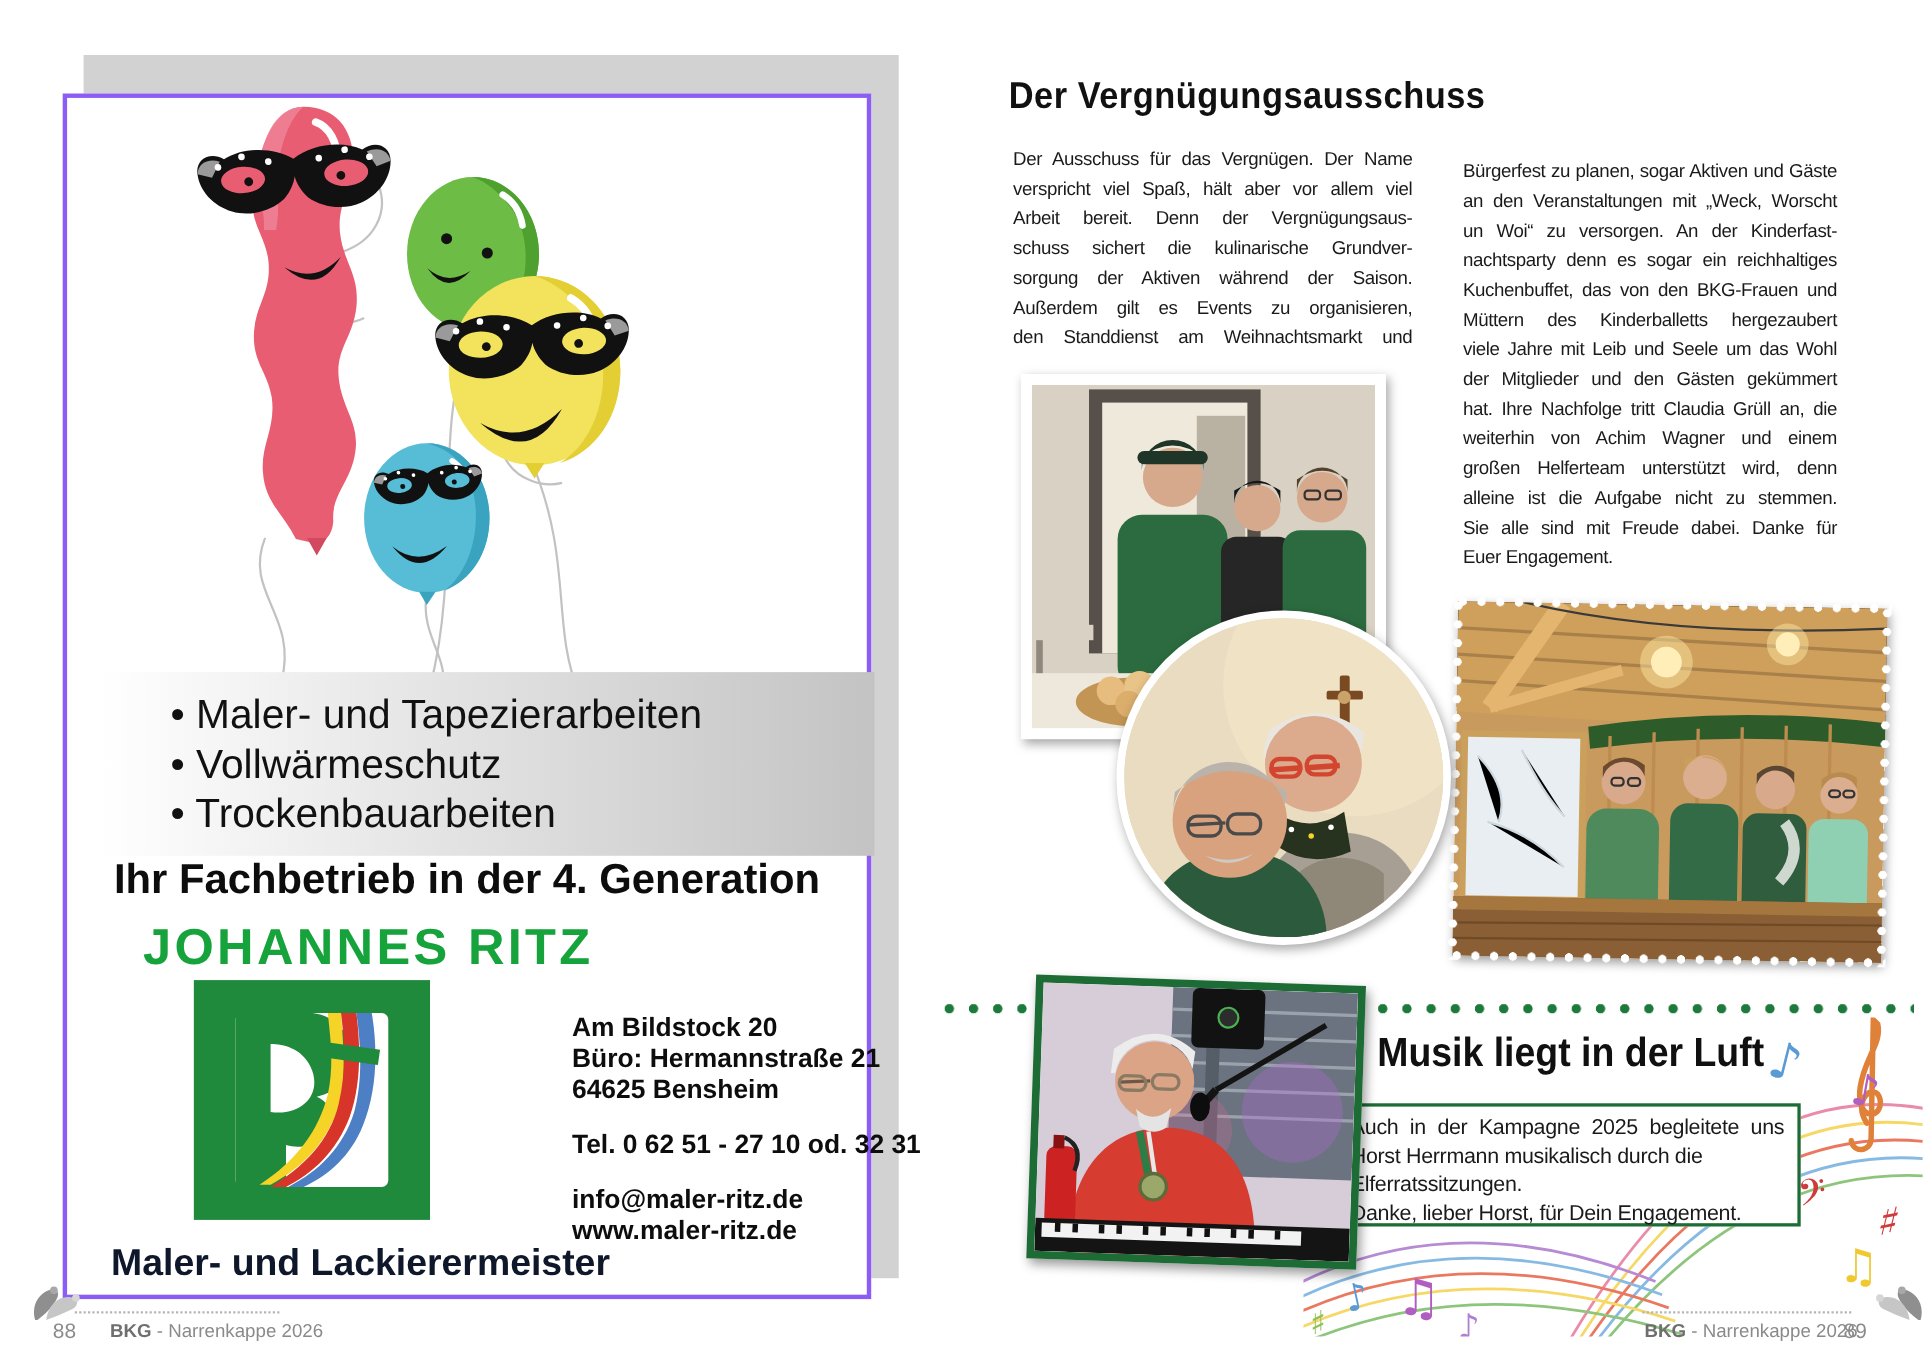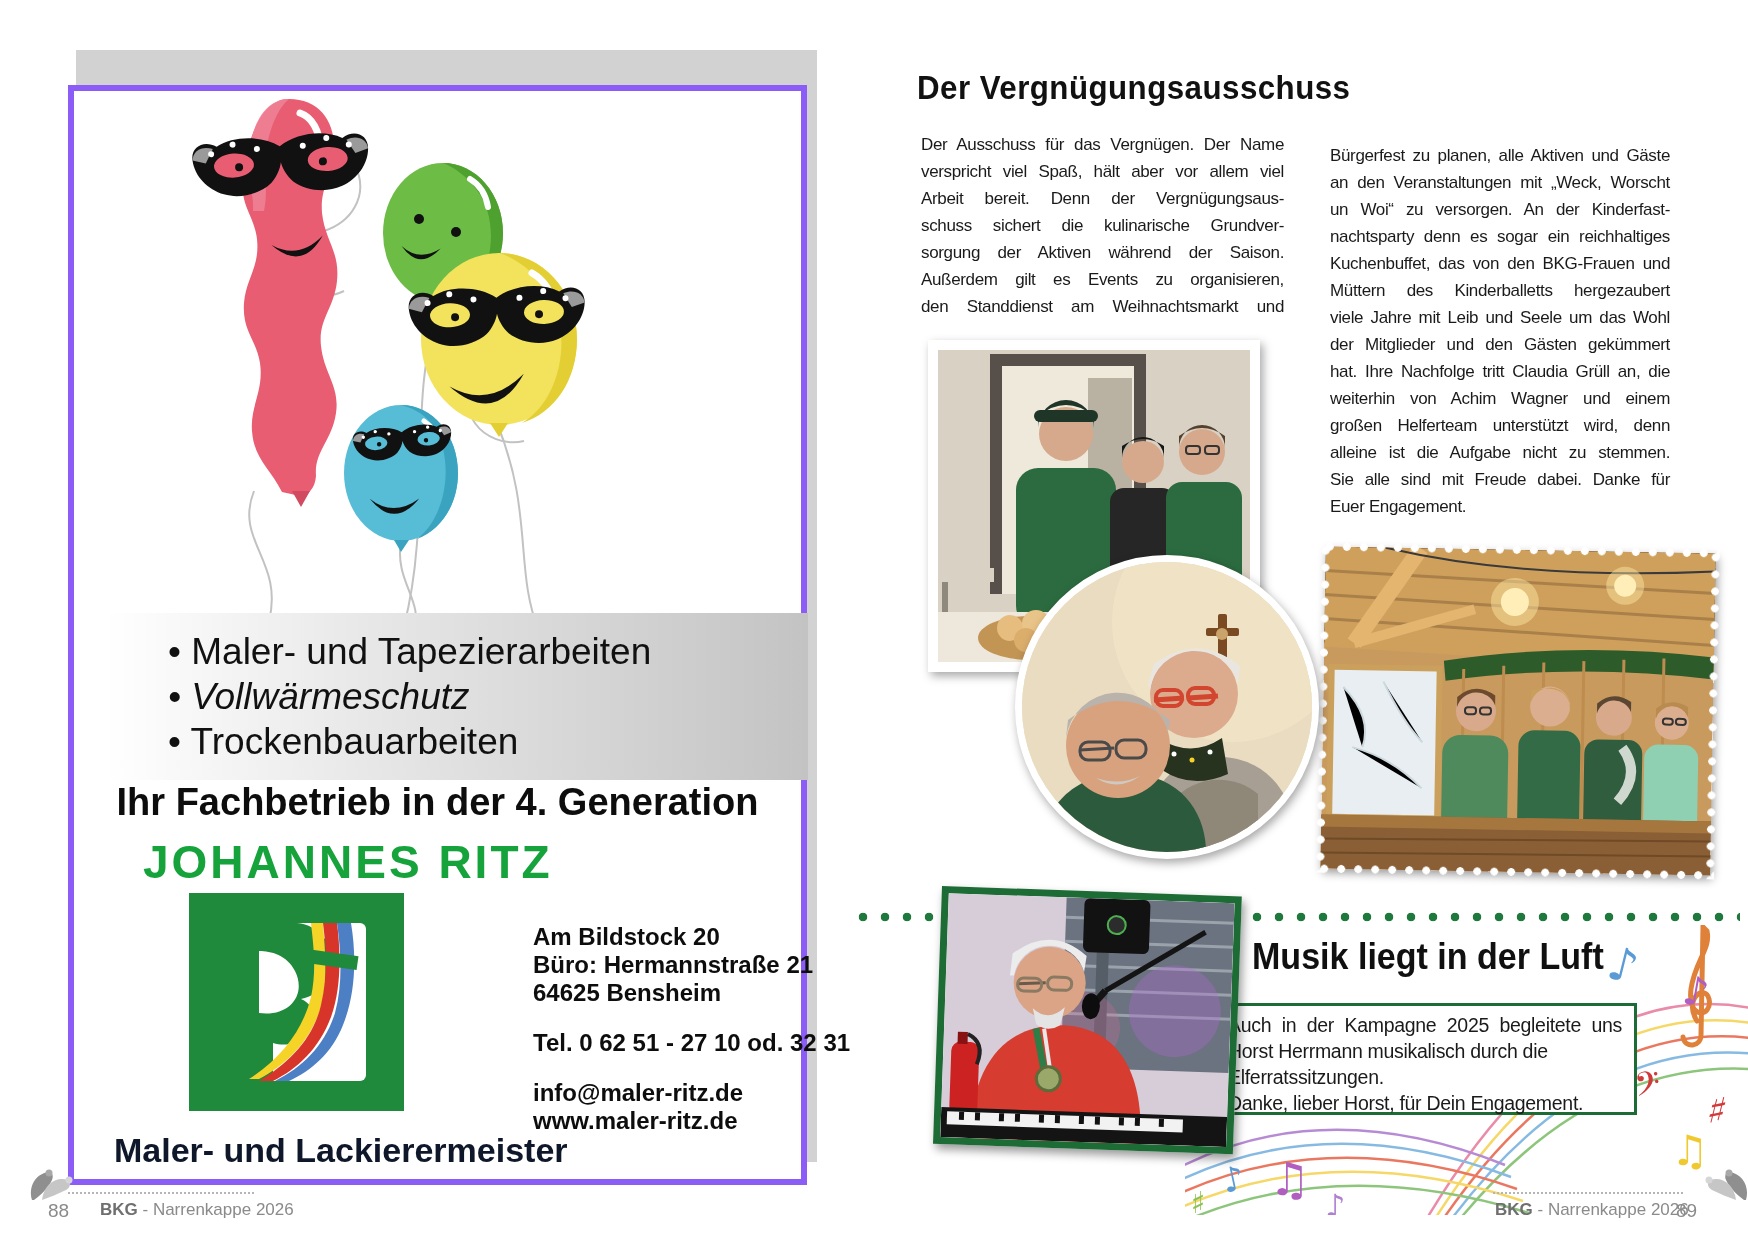--- a/index.html
+++ b/index.html
@@ -1,21 +1,21 @@
 <!DOCTYPE html>
 <html><head>
 <meta charset="utf-8">
 <style>
   html,body{margin:0;padding:0;}
   body{width:1748px;height:1240px;position:relative;background:#ffffff;overflow:hidden;
        font-family:"Liberation Sans",sans-serif;color:#1a1a1a;}
   .abs{position:absolute;}
   
   .gray-sheet{left:76px;top:50px;width:741px;height:1112px;background:#d2d2d2;}
-  .ad-box{left:68px;top:85px;width:727px;height:1088px;background:#fff;border:6px solid #8b5cf6;}
+  .ad-box{left:57px;top:85px;width:727px;height:1088px;background:#fff;border:4px solid #8b5cf6;}
   .bullet-band{left:32px;top:522px;width:702px;height:167px;
                background:linear-gradient(90deg,#ffffff 0%,#e9e9e9 35%,#c3c3c3 100%);}
   .bullet-line{position:absolute;left:62px;font-size:37px;letter-spacing:0;color:#111;white-space:nowrap;}
   .ad-headline{left:0;top:690px;width:100%;text-align:center;font-size:38px;font-weight:bold;color:#0d0d0d;white-space:nowrap;}
   .ad-company{left:38px;top:744px;font-size:46px;font-weight:bold;color:#17a33c;letter-spacing:3px;white-space:nowrap;margin-left:31px;}
   .contact{left:459px;top:832px;font-size:24px;font-weight:bold;line-height:28px;color:#0d0d0d;}
   .contact div{white-space:nowrap;}
   .profession{left:40px;top:1040px;font-size:34px;font-weight:bold;color:#0f172a;white-space:nowrap;}
   
   .rp-title{left:917px;top:68px;font-size:34px;font-weight:bold;color:#111;transform:scaleX(.92);transform-origin:left top;white-space:nowrap;letter-spacing:0.5px;}
@@ -117,21 +117,21 @@
       <path d="M297,314 C329,314 354,344 354,382 C354,414 337,439 313,448 C345,424 351,362 327,332 C318,321 307,317 297,314 Z" fill="#3aa4c0"></path>
       <path d="M320,330 C329,336 335,345 337,355" stroke="#ffffff" stroke-width="5" stroke-linecap="round" fill="none"></path>
       <path d="M290,449 L305,449 L297,461 Z" fill="#3aa4c0"></path>
       <use href="#cmask" transform="translate(244,338) rotate(-5) scale(0.56)" style="--hole:#57bcd5"></use>
       <use href="#smile" transform="translate(266,404) rotate(4) scale(0.95)"></use>
     </g>
   </svg>
 
   <div class="abs bullet-band">
     <div class="bullet-line" style="top:18px;">• Maler- und Tapezierarbeiten</div>
-    <div class="bullet-line" style="top:63px;font-style:italic;">• Vollwärmeschutz</div>
+    <div class="bullet-line" style="top:63px;">• Vollwärmeschutz</div>
     <div class="bullet-line" style="top:108px;">• Trockenbauarbeiten</div>
   </div>
 
   <div class="abs ad-headline">Ihr Fachbetrieb in der 4. Generation</div>
   <div class="abs ad-company">JOHANNES RITZ</div>
 
   <svg class="abs" style="left:115px;top:802px;" width="215" height="218" viewBox="0 0 215 218">
     <rect x="0" y="0" width="215" height="218" fill="#1f8a3b"></rect>
     <rect x="38" y="30" width="139" height="158" rx="6" fill="#ffffff"></rect>
     <path d="M38,30 L108,30 C150,34 158,96 112,106 C140,118 118,160 84,150 L84,188 L38,188 Z M70,58 L70,120 C100,124 118,102 106,78 C98,62 82,58 70,58 Z" fill="#1f8a3b"></path>
@@ -161,21 +161,21 @@
   <div>Der Ausschuss für das Vergnügen. Der Name</div>
   <div>verspricht viel Spaß, hält aber vor allem viel</div>
   <div>Arbeit bereit. Denn der Vergnügungsaus-</div>
   <div>schuss sichert die kulinarische Grundver-</div>
   <div>sorgung der Aktiven während der Saison.</div>
   <div>Außerdem gilt es Events zu organisieren,</div>
   <div>den Standdienst am Weihnachtsmarkt und</div>
 </div>
 
 <div class="col" style="left:1330px;top:142px;width:340px;line-height:27.2px;">
-  <div>Bürgerfest zu planen, alle Aktiven und Gäste</div>
+  <div>Bürgerfest zu planen, sogar Aktiven und Gäste</div>
   <div>an den Veranstaltungen mit „Weck, Worscht</div>
   <div>un Woi“ zu versorgen. An der Kinderfast-</div>
   <div>nachtsparty denn es sogar ein reichhaltiges</div>
   <div>Kuchenbuffet, das von den BKG-Frauen und</div>
   <div>Müttern des Kinderballetts hergezaubert</div>
   <div>viele Jahre mit Leib und Seele um das Wohl</div>
   <div>der Mitglieder und den Gästen gekümmert</div>
   <div>hat. Ihre Nachfolge tritt Claudia Grüll an, die</div>
   <div>weiterhin von Achim Wagner und einem</div>
   <div>großen Helferteam unterstützt wird, denn</div>

